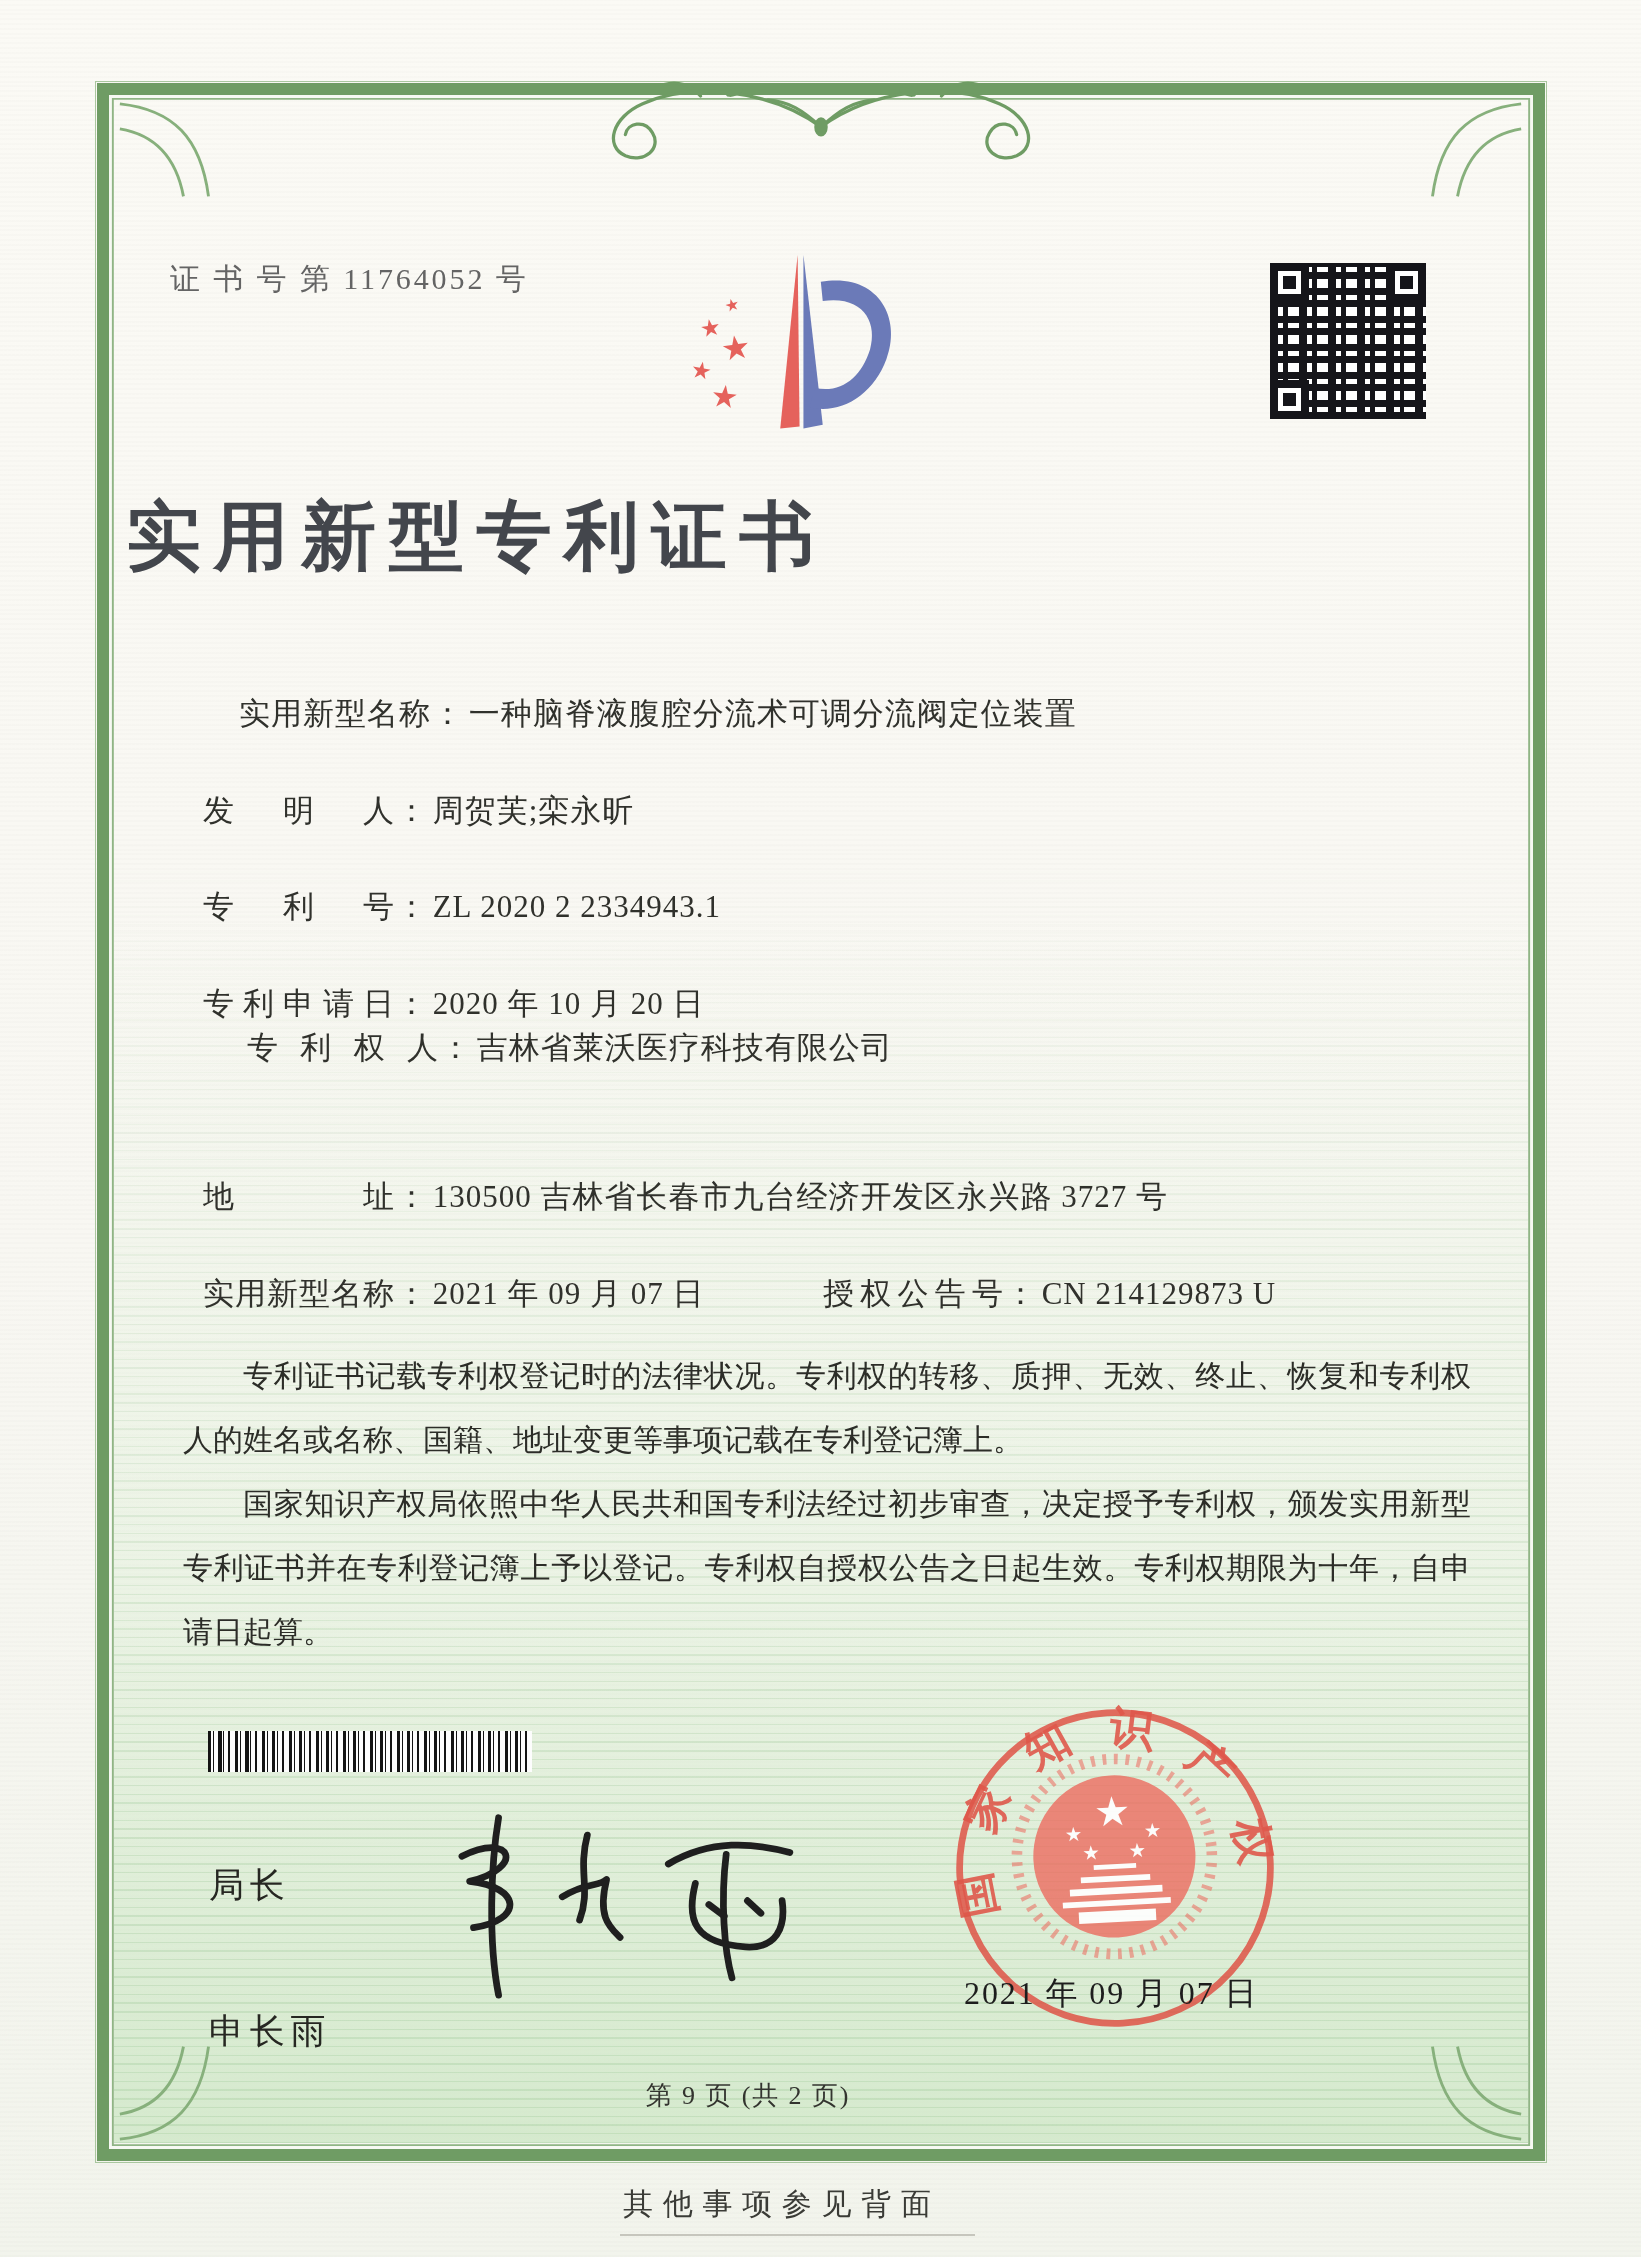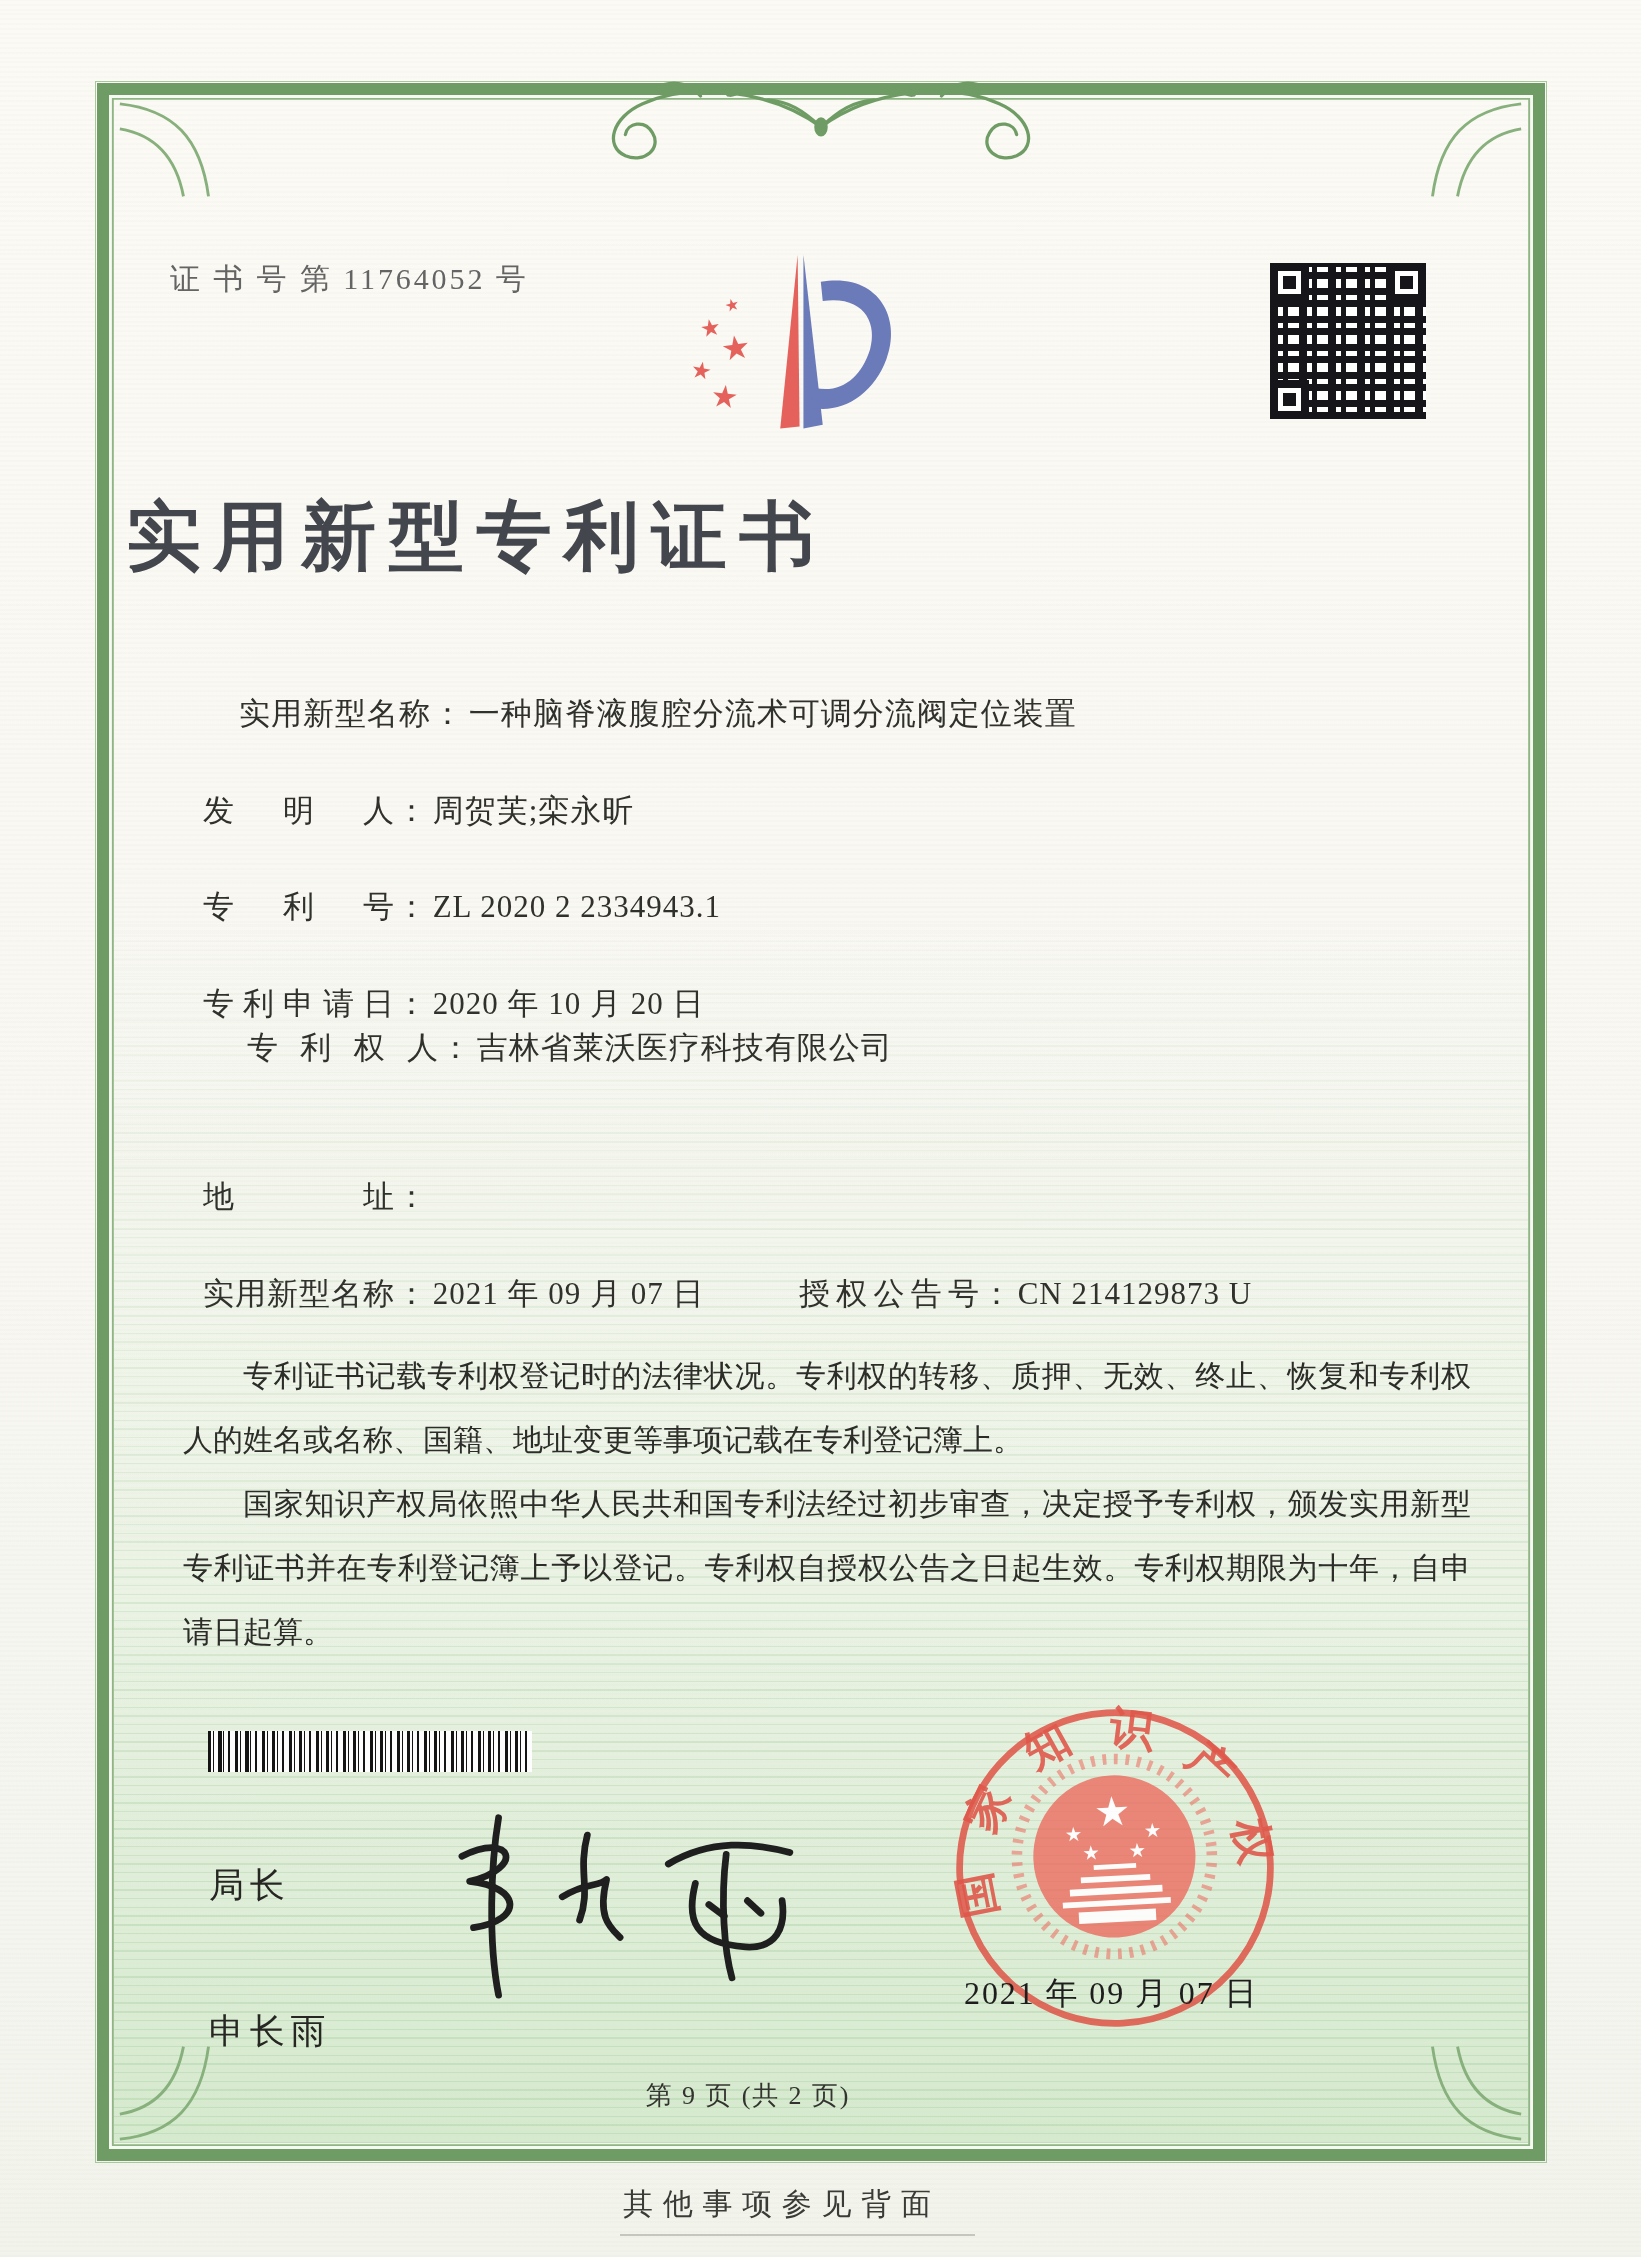--- a/index.html
+++ b/index.html
@@ -54,21 +54,21 @@
   .title{
     position:absolute;left:126px;top:496px;width:1265px;text-align:left;
     font-size:75px;font-weight:bold;letter-spacing:12.6px;color:#43464c;line-height:1.1;
   }
   
   .field-row{position:absolute;left:203px;display:flex;align-items:baseline;font-size:31px;color:#30312c;}
   .flabel{display:inline-block;width:191px;text-align:justify;text-align-last:justify;}
   .fcolon{margin:0 5.8px 0 1.9px;}
   .fvalue{letter-spacing:1px;white-space:nowrap;}
   .field-col2{position:absolute;left:596px;top:0;display:flex;align-items:baseline;}
-  .field-col2 .flabel{width:180px;}
+  .field-col2 .flabel{width:180px;margin-left:24px;}
   
   .paras{position:absolute;left:183px;top:1344px;width:1288px;font-size:30px;line-height:64px;
     text-align:justify;color:#2c2d28;}
   .paras p{margin:0;text-indent:2em;}
   
   .barcode{
     position:absolute;left:208px;top:1731px;width:324px;height:41px;
     background:repeating-linear-gradient(90deg,
       #141414 0 2.9px,#fdfdfd 2.9px 4.8px,#141414 4.8px 5.8px,#fdfdfd 5.8px 9.7px,
       #141414 9.7px 13.5px,#fdfdfd 13.5px 15.4px,#141414 15.4px 16.4px,#fdfdfd 16.4px 20px,
@@ -177,20 +177,21 @@
       <span class="fvalue">2020 年 10 月 20 日</span>
   </div>
   <div class="field-row" style="top:1027px;margin-left:44px;">
     <span class="flabel">专利权人</span>
       <span class="fcolon">：</span>
       <span class="fvalue">吉林省莱沃医疗科技有限公司</span>
   </div>
   <div class="field-row" style="top:1176px;">
     <span class="flabel">地址</span>
       <span class="fcolon">：</span>
+      <span class="fvalue">130500 吉林省长春市九台经济开发区永兴路 3727 号</span>
   </div>
   <div class="field-row" style="top:1273px;width:1269px;">
     <span class="flabel">实用新型名称</span>
       <span class="fcolon">：</span>
       <span class="fvalue">2021 年 09 月 07 日</span>
     <span class="field-col2">
       <span class="flabel">授权公告号</span>
         <span class="fcolon">：</span>
         <span class="fvalue">CN 214129873 U</span>
     </span>

